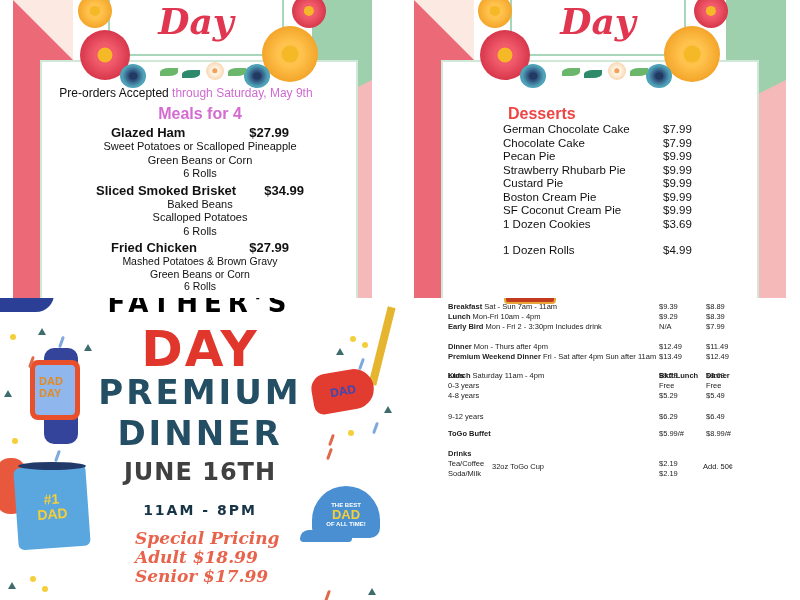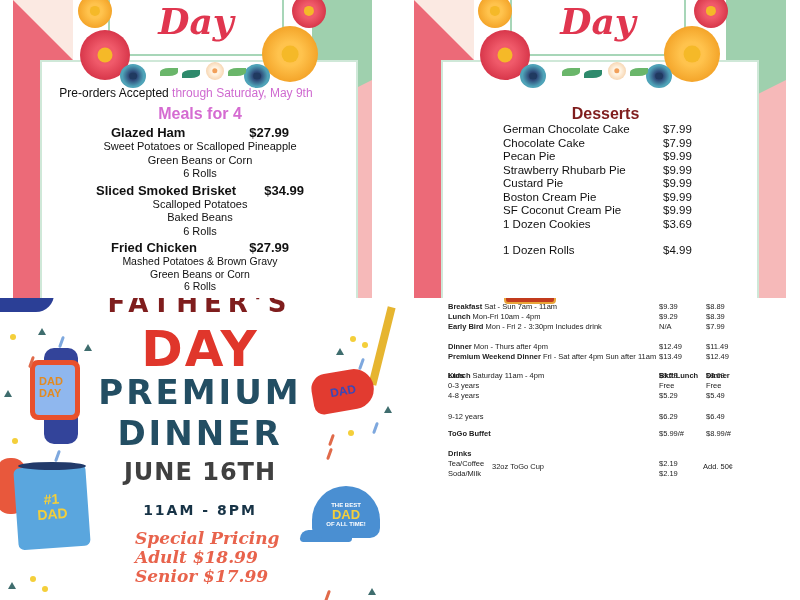--- a/index.html
+++ b/index.html
@@ -39,29 +39,29 @@
   .preorder .accent { color: #cf6ad0; }
 
   .meals { position: absolute; left: 55px; width: 290px; top: 105px; text-align: center; }
   .meals .mt { font-size: 16px; font-weight: bold; color: #d56bd1; height: 18px; line-height: 18px; }
   .meal-head { display: flex; justify-content: center; gap: 0; font-weight: bold; font-size: 13px; color: #111; height: 15px; line-height: 15px; margin-top: 2px; }
   .meal-head .nm { text-align: left; }
   .meal-head .pr { text-align: right; }
   .meal-line { font-size: 11px; color: #111; height: 13.5px; line-height: 13.5px; }
 
   .desserts { position: absolute; left: 503px; top: 105px; width: 200px; }
-  .desserts .dt { text-align: center; font-size: 16px; font-weight: bold; color: #7f1d1d; height: 18px; line-height: 18px; margin-left: 5px; }
+  .desserts .dt { text-align: left; font-size: 16px; font-weight: bold; color: #ef4444; height: 18px; line-height: 18px; margin-left: 5px; }
   .drow { display: flex; justify-content: space-between; font-size: 11.5px; color: #111; height: 13.5px; line-height: 13.5px; }
   .drow .p { width: 40px; text-align: left; }
   .dgap { height: 13px; }
 
   
   .fday { left: 0; top: 298px; width: 400px; height: 302px; background: #fff; }
   .fd-line { position: absolute; left: 0; right: 0; text-align: center; font-family: "DejaVu Sans", sans-serif; font-weight: bold; }
-  .fd-top { top: -10px; color: #7f1d1d; font-size: 26px; letter-spacing: 6px; }
+  .fd-top { top: -10px; color: #000000; font-size: 26px; letter-spacing: 6px; }
   .fd-day { top: 22px; color: #e0362b; font-size: 50px; letter-spacing: 2px; }
   .fd-premium { top: 74px; color: #234e63; font-size: 34px; letter-spacing: 3px; }
   .fd-dinner { top: 115px; color: #234e63; font-size: 34px; letter-spacing: 3px; }
   .fd-date { top: 160px; color: #404040; font-size: 24px; letter-spacing: 1px; }
   .fd-time { top: 204px; color: #173346; font-size: 14px; letter-spacing: 2px; }
   .fd-pricing { position: absolute; left: 135px; top: 231px; font-family: "DejaVu Serif", serif; font-style: italic; font-weight: bold;
       color: #e8634c; font-size: 17px; line-height: 19px; }
 
   .confetti { position: absolute; }
   .dot-y { width: 6px; height: 6px; border-radius: 50%; background: #f4cf3a; }
@@ -137,22 +137,22 @@
       <span class="pr" style="width:60px;">$27.99</span>
     </div>
     <div class="meal-line">Sweet Potatoes or Scalloped Pineapple</div>
     <div class="meal-line">Green Beans or Corn</div>
     <div class="meal-line">6 Rolls</div>
 
     <div class="meal-head">
       <span class="nm" style="width:160px;">Sliced Smoked Brisket</span>
       <span class="pr" style="width:48px;">$34.99</span>
     </div>
+    <div class="meal-line">Baked Beans</div>
     <div class="meal-line">Scalloped Potatoes</div>
-    <div class="meal-line">Baked Beans</div>
     <div class="meal-line">6 Rolls</div>
 
     <div class="meal-head">
       <span class="nm" style="width:118px;">Fried Chicken</span>
       <span class="pr" style="width:60px;">$27.99</span>
     </div>
     <div class="meal-line" style="font-size:10.5px;height:12.5px;line-height:12.5px;">Mashed Potatoes &amp; Brown Gravy</div>
     <div class="meal-line" style="font-size:10.5px;height:12.5px;line-height:12.5px;">Green Beans or Corn</div>
     <div class="meal-line" style="font-size:10.5px;height:12.5px;line-height:12.5px;">6 Rolls</div>
   </div>

